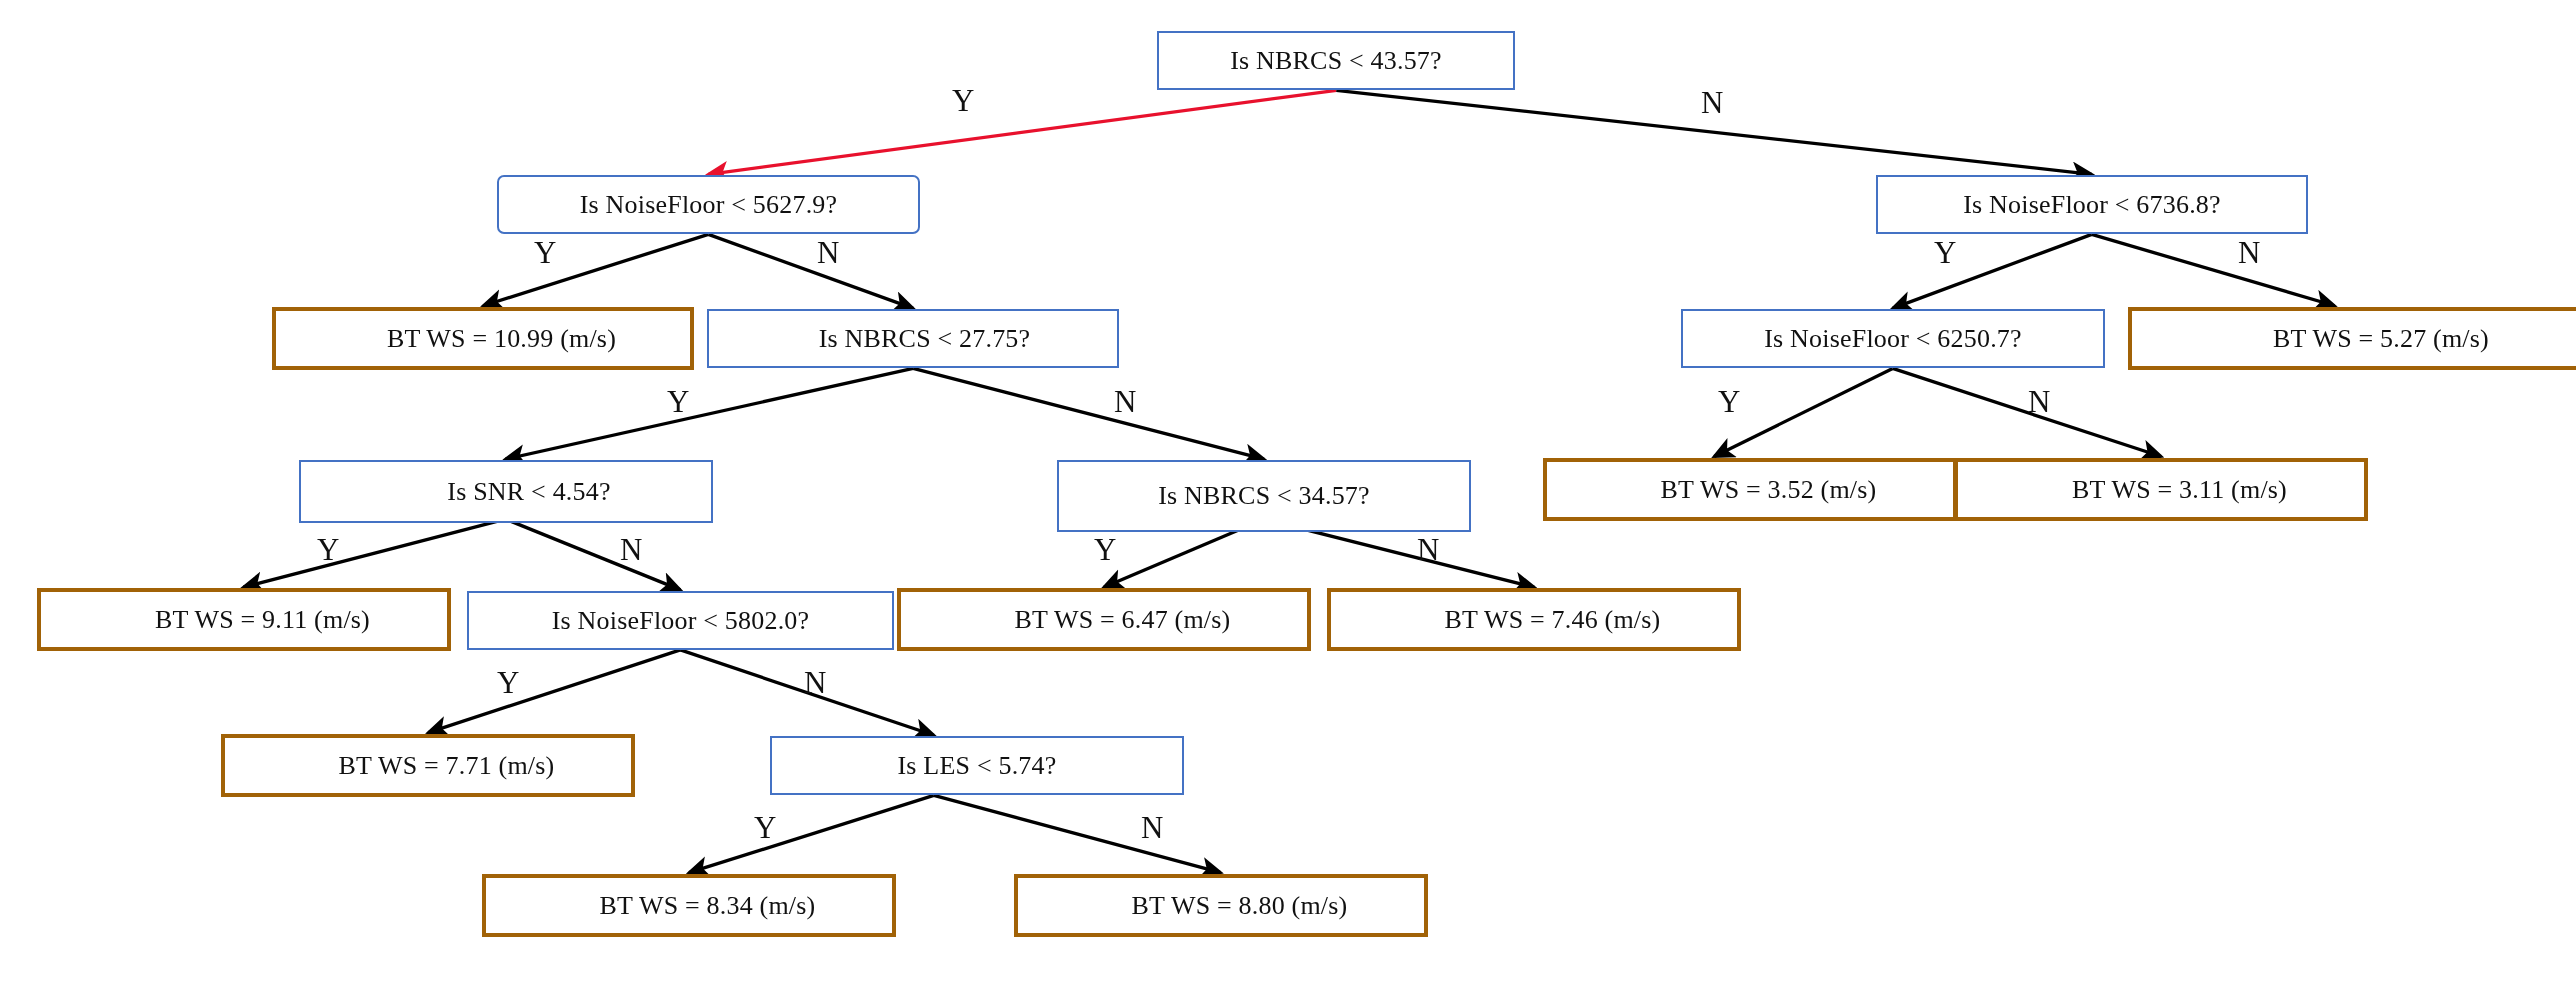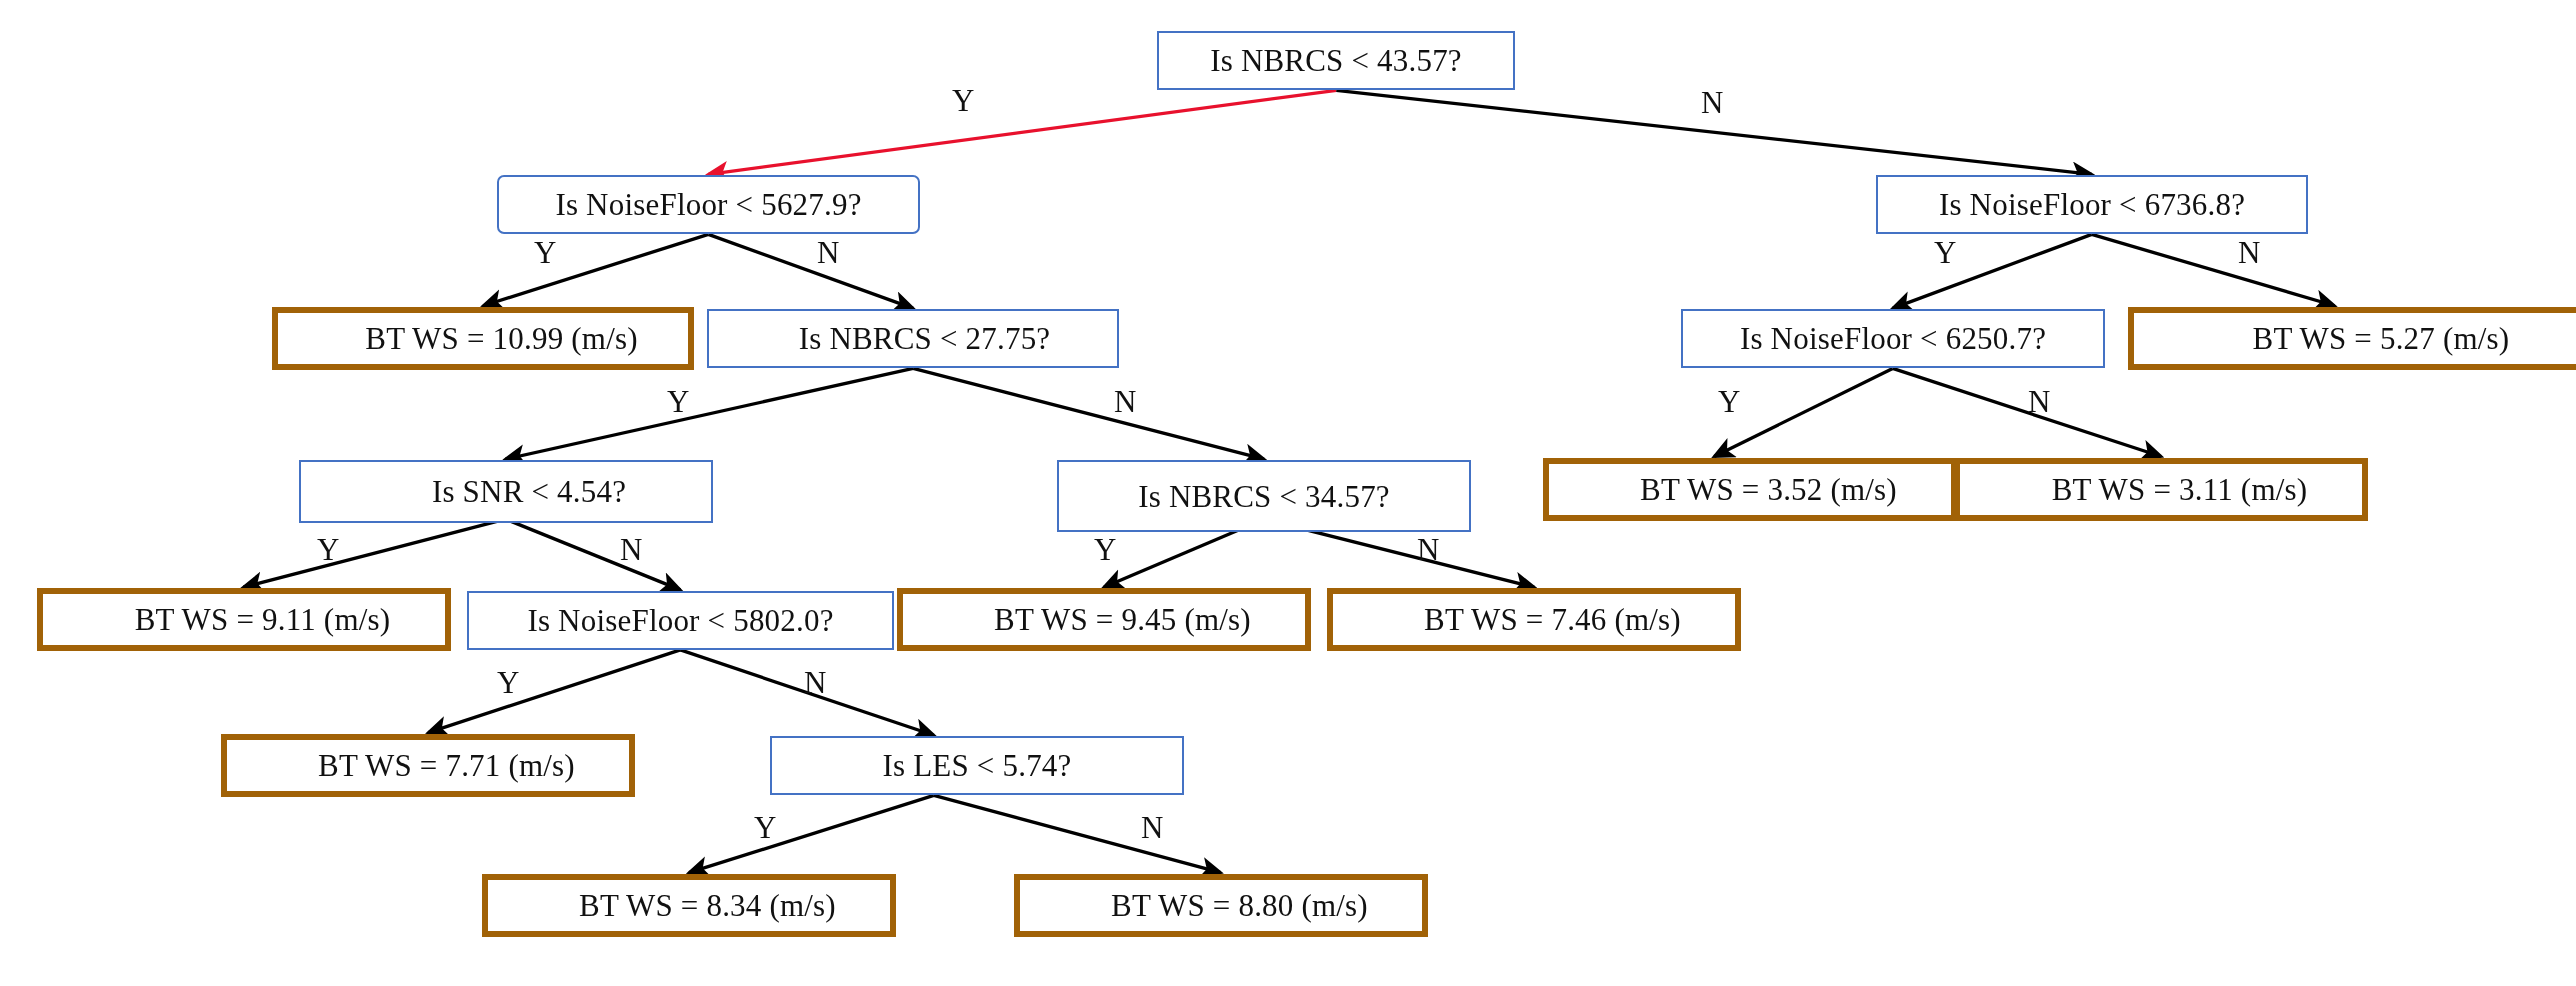--- a/index.html
+++ b/index.html
@@ -34,25 +34,25 @@
     align-items: center;
     justify-content: center;
     white-space: nowrap;
     color: #0a0a0a;
     line-height: 1;
   }
   .node-internal {
     border: 2.7px solid #4472C4;
   }
   .node-leaf {
-    border: 6px solid #a16207;
+    border: 4px solid #a16207;
     padding-left: 37px;
   }
   .node-label {
-    font-size: 31px;
+    font-size: 26px;
     letter-spacing: 0.2px;
     color: #111111;
   }
   .edge-label {
     position: absolute;
     font-size: 31px;
     color: #111111;
     white-space: nowrap;
     line-height: 1;
   }
@@ -125,21 +125,21 @@
       <div class="node node-leaf" style="left: 1954px; top: 458px; width: 414px; height: 63px;">
         <span class="node-label">BT WS = 3.11 (m/s)</span>
       </div>
       <div class="node node-leaf" style="left: 37px; top: 588px; width: 414px; height: 63px;">
         <span class="node-label">BT WS = 9.11 (m/s)</span>
       </div>
       <div class="node node-internal" style="left: 467px; top: 591px; width: 427px; height: 59px;">
         <span class="node-label">Is NoiseFloor &lt; 5802.0?</span>
       </div>
       <div class="node node-leaf" style="left: 897px; top: 588px; width: 414px; height: 63px;">
-        <span class="node-label">BT WS = 9.45 (m/s)</span>
+        <span class="node-label">BT WS = 6.47 (m/s)</span>
       </div>
       <div class="node node-leaf" style="left: 1327px; top: 588px; width: 414px; height: 63px;">
         <span class="node-label">BT WS = 7.46 (m/s)</span>
       </div>
       <div class="node node-leaf" style="left: 221px; top: 734px; width: 414px; height: 63px;">
         <span class="node-label">BT WS = 7.71 (m/s)</span>
       </div>
       <div class="node node-internal" style="left: 727px; top: 736px; width: 414px; height: 59px; margin-left: 43px;">
         <span class="node-label">Is LES &lt; 5.74?</span>
       </div>

